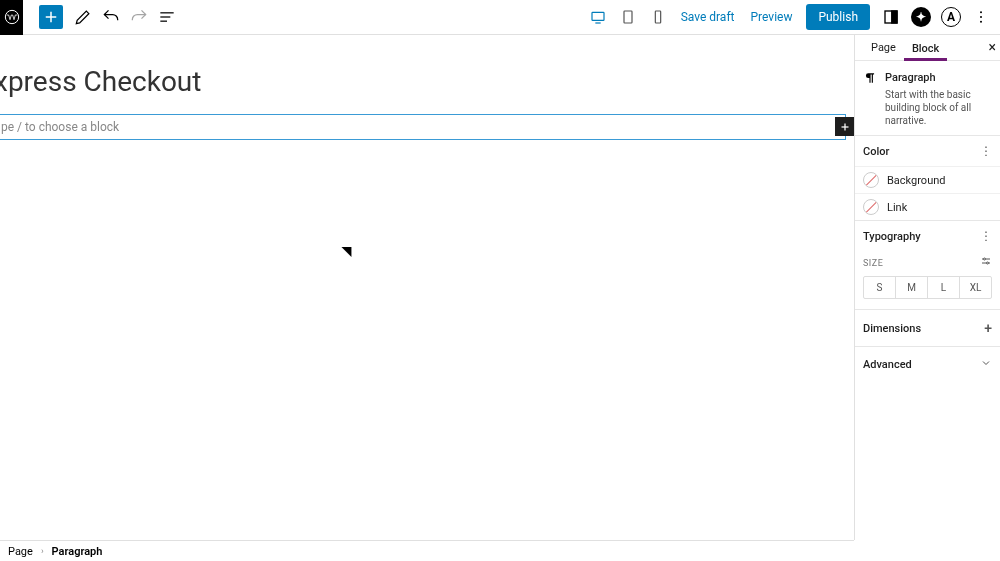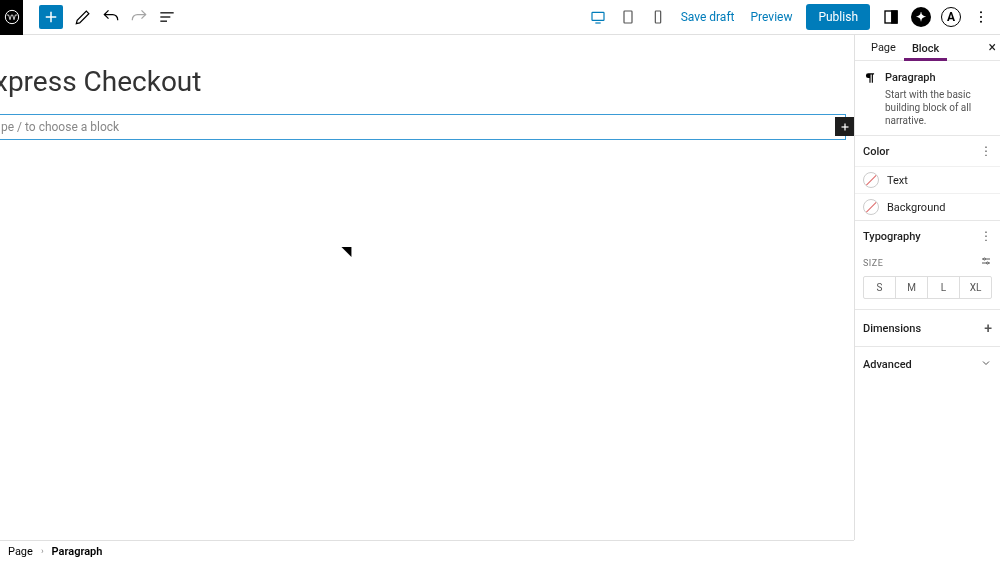--- a/index.html
+++ b/index.html
@@ -183,25 +183,25 @@
       </div>
     </div>
 
     <div class="panel-sec">
       <div class="panel-title">
         <span>Color</span>
         <span class="dots-vert">⋮</span>
       </div>
       <div class="color-row">
         <div class="color-circle"></div>
-        <span>Text</span>
+        <span>Background</span>
       </div>
       <div class="color-row">
         <div class="color-circle"></div>
-        <span>Background</span>
+        <span>Link</span>
       </div>
     </div>
 
     <div class="panel-sec">
       <div class="panel-title">
         <span>Typography</span>
         <span class="dots-vert">⋮</span>
       </div>
       <div class="size-control">
         <div class="size-label-row">

